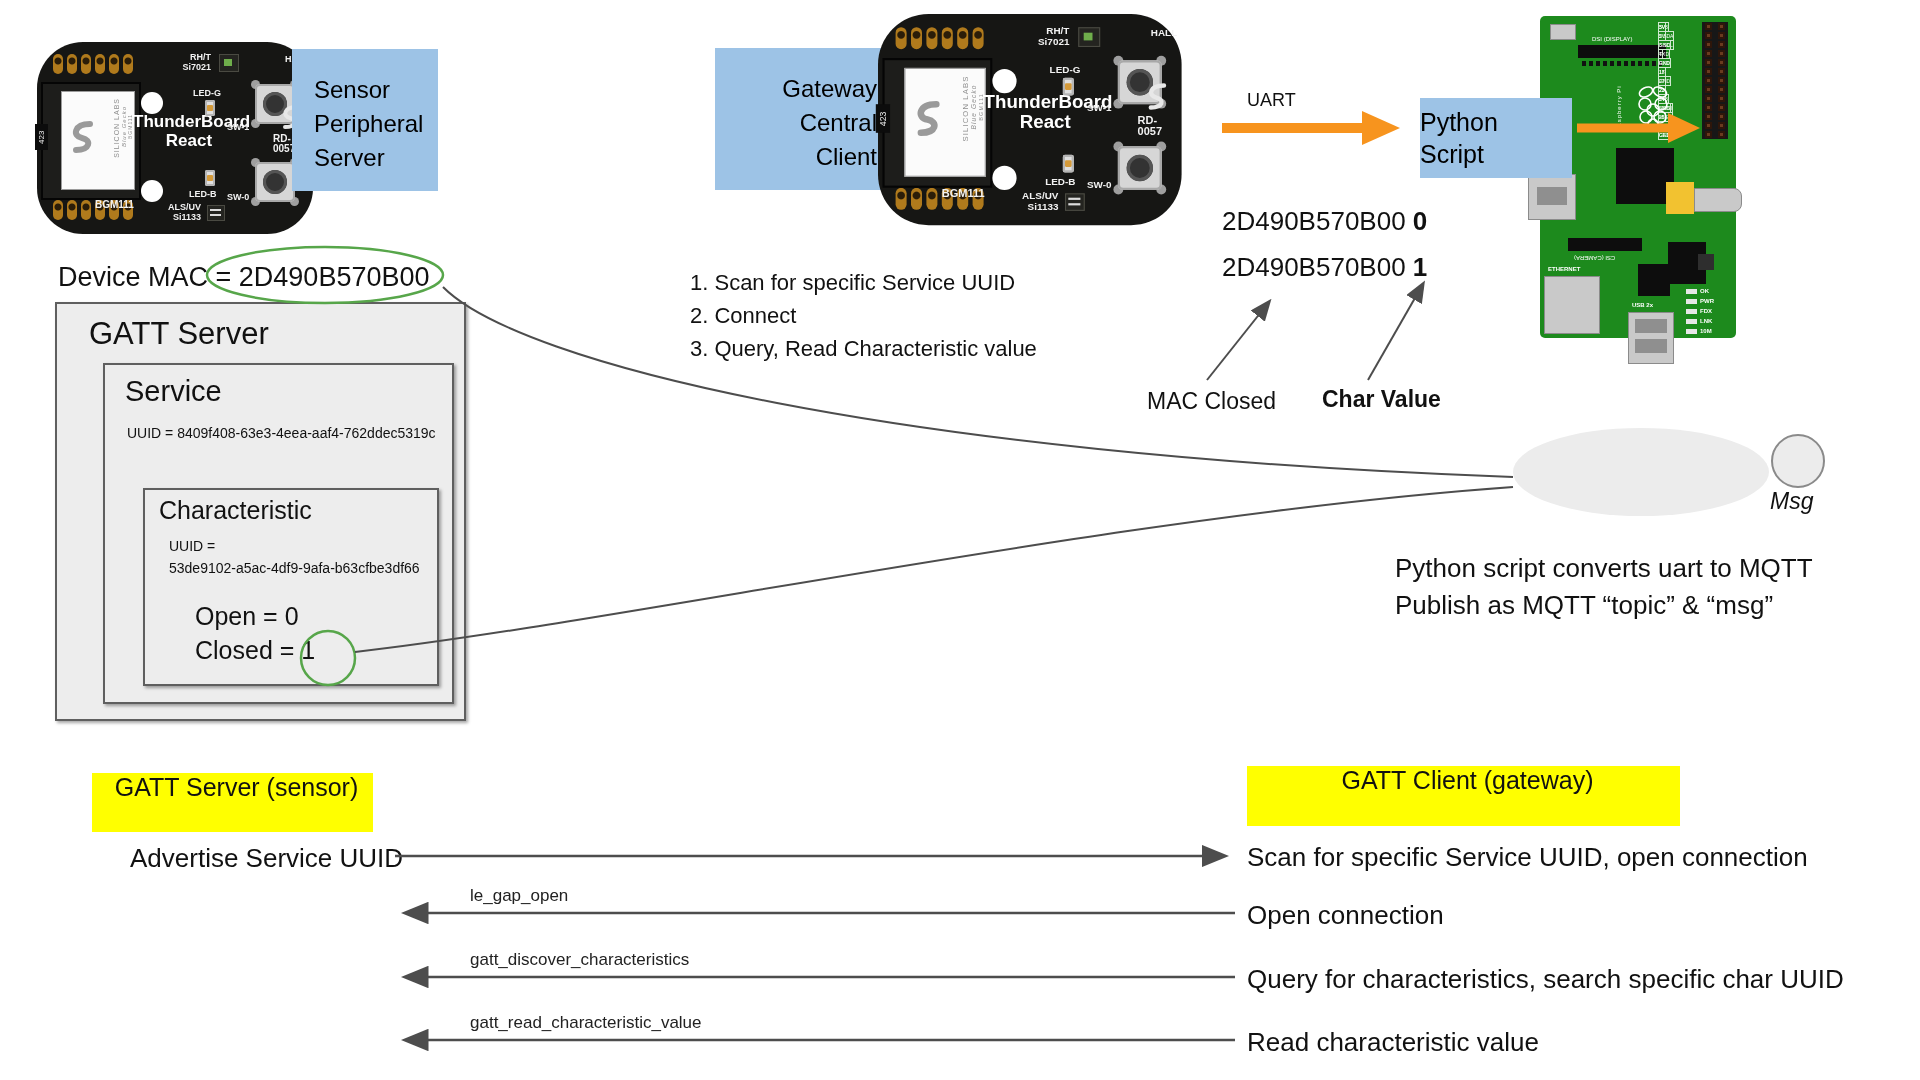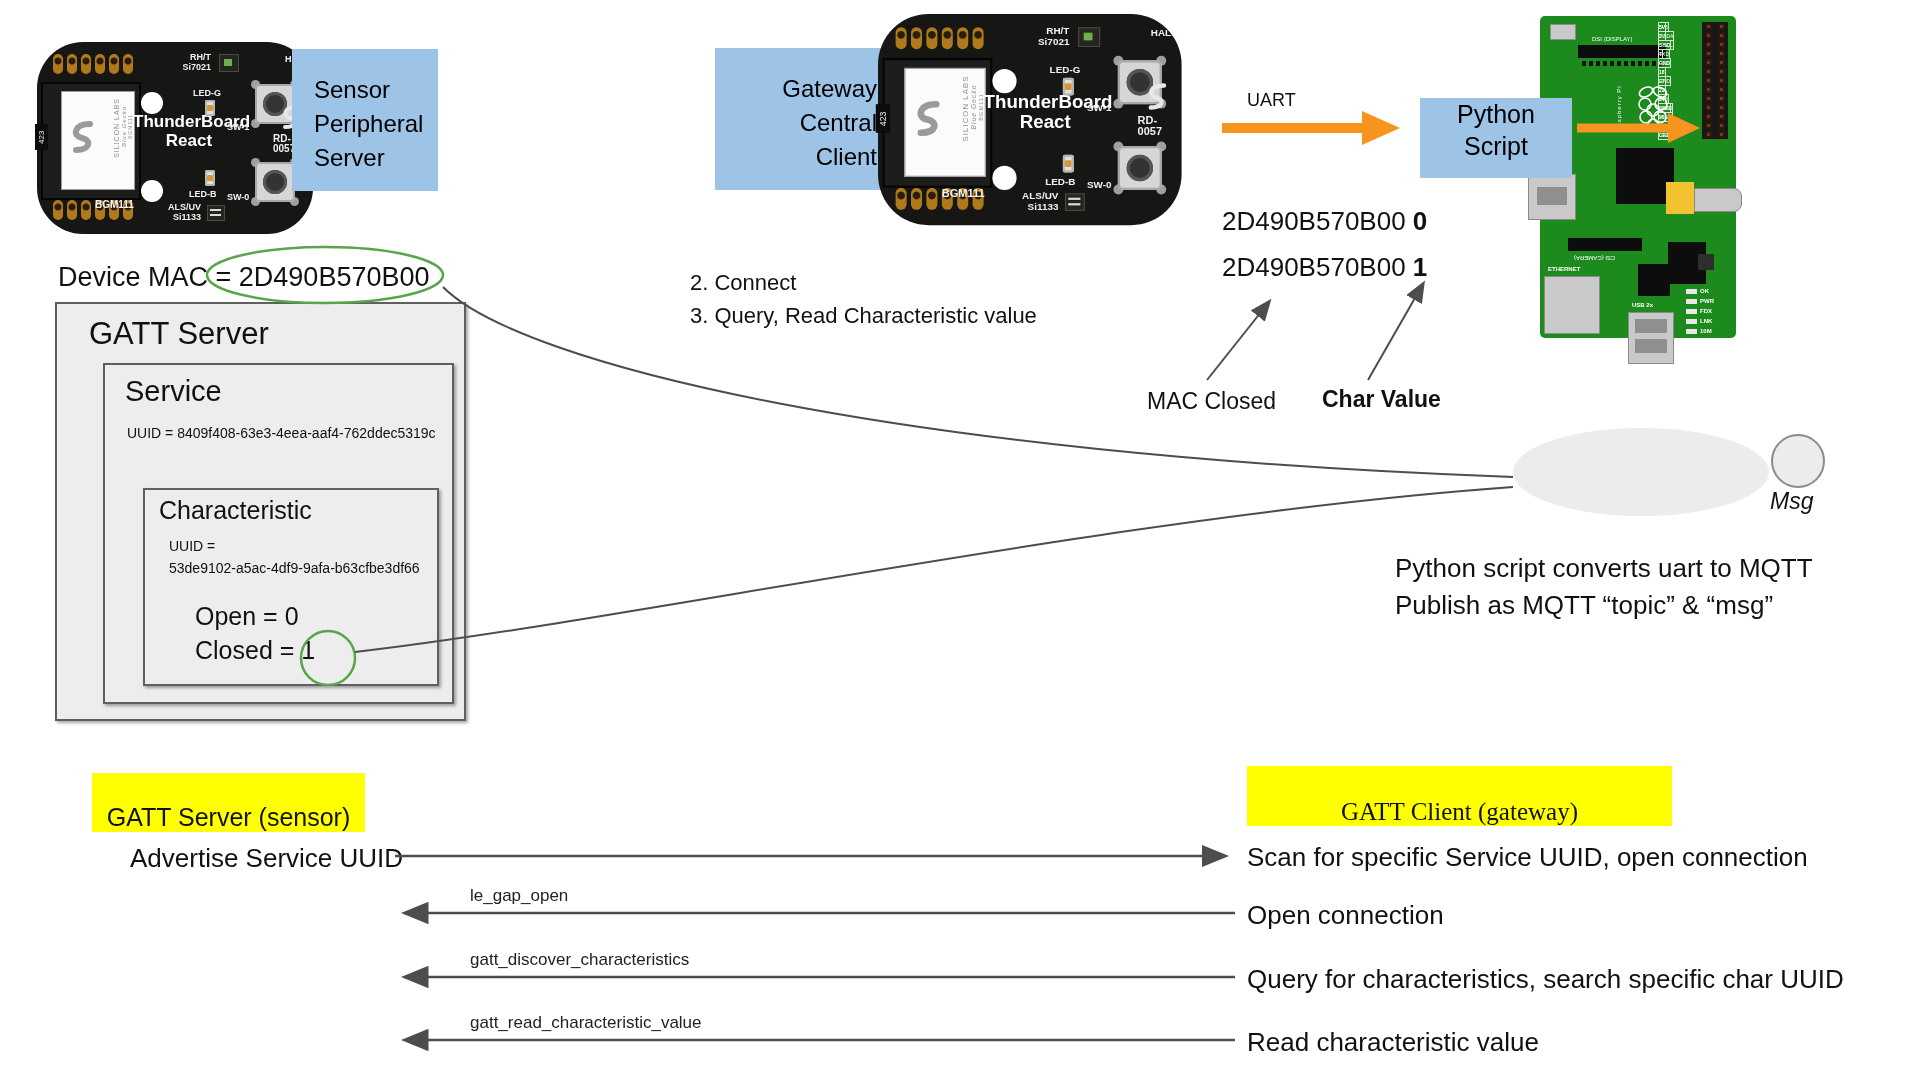--- a/index.html
+++ b/index.html
@@ -28,21 +28,21 @@
   .chip{background:#242420;border:1px solid #4a4a42;}
   .tb-btn{width:48px;height:48px;}
   .tb-btn .base{left:4px;top:4px;width:40px;height:40px;background:#d6d6d6;border-radius:5px;
                 box-shadow:inset 0 0 0 2px #a8a8a8;}
   .tb-btn .cap{left:12px;top:12px;width:24px;height:24px;border-radius:50%;background:#333;
                box-shadow:inset 0 0 0 3px #555;}
   .tb-btn .pin{width:9px;height:9px;border-radius:50%;background:#9f9f9f;}
   
   .gattbox{background:#ededed;border:2px solid #5f5f5f;box-shadow:2px 2px 3px rgba(0,0,0,.35);}
   
-  .yellow{background:#ffff00;font-size:25px;display:flex;align-items:flex-end;justify-content:center;}
+  .yellow{background:#ffff00;font-size:25px;display:flex;align-items:flex-start;justify-content:center;padding-left:8px;}
   
   .pi{position:absolute;width:196px;height:322px;background:#1d8a1d;border-radius:5px;}
   .pi *{position:absolute;}
   .pi .blk{background:#0d0d0d;}
   .pi .silver{background:#c9c9c9;border:1px solid #8b8b8b;}
   .pi .tinytxt{color:#fff;font-size:6px;line-height:7px;}
   .gpio-table{left:118px;top:6px;width:42px;}
   .gpio-row{position:static;display:flex;height:9px;}
   .gpio-cell{flex:1;border:0.5px solid #cfe8cf;color:#fff;font-size:5px;line-height:8px;
              text-align:center;overflow:hidden;white-space:nowrap;}
@@ -263,35 +263,36 @@
     <div class="abs" style="left:14px;top:6px;font-size:25px;">Characteristic</div>
     <div class="abs" style="left:24px;top:48px;font-size:14px;">UUID =</div>
     <div class="abs" style="left:24px;top:70px;font-size:14px;">53de9102-a5ac-4df9-9afa-b63cfbe3df66</div>
     <div class="abs" style="left:50px;top:112px;font-size:25px;">Open = 0</div>
     <div class="abs" style="left:50px;top:146px;font-size:25px;">
       <span>Closed = </span><span>1</span>
     </div>
   </div>
 
   <div class="abs" style="left:690px;top:266px;font-size:22px;line-height:33px;">
+    <div>1. Scan for specific Service UUID</div>
     <div>2. Connect</div>
     <div>3. Query, Read Characteristic value</div>
   </div>
 
   <div class="abs" style="left:1247px;top:90px;font-size:18px;">UART</div>
   <div class="abs" style="left:1222px;top:206px;font-size:26px;">
     <span>2D490B570B00</span> <b>0</b>
   </div>
   <div class="abs" style="left:1222px;top:252px;font-size:26px;">
     <span>2D490B570B00</span> <b>1</b>
   </div>
   <div class="abs" style="left:1147px;top:388px;font-size:23px;">MAC Closed</div>
   <div class="abs" style="left:1322px;top:386px;font-size:23px;font-weight:bold;">Char Value</div>
 
-  <div class="abs bluebox" style="left:1420px;top:98px;width:152px;height:80px;z-index:5;text-align:center;font-size:25px;line-height:32px;box-sizing:border-box;">
+  <div class="abs bluebox" style="left:1420px;top:98px;width:152px;height:80px;z-index:5;text-align:left;font-size:25px;line-height:32px;padding-top:8px;box-sizing:border-box;">
     <span>Python</span><br><span>Script</span>
   </div>
 
   <div class="pi" style="left:1540px;top:16px;z-index:2;">
     <div class="silver" style="left:10px;top:8px;width:24px;height:14px;"></div>
     <div class="tinytxt" style="left:52px;top:20px;">DSI (DISPLAY)</div>
     <div class="blk" style="left:38px;top:29px;width:88px;height:13px;"></div>
     <div class="blk" style="left:42px;top:45px;width:80px;height:5px;background:repeating-linear-gradient(90deg,#111 0 4px,#1d8a1d 4px 7px);"></div>
     <div class="gpio-table" id="gpio-table">
         <div class="gpio-row">
@@ -464,21 +465,21 @@
   <div class="abs" style="left:1770px;top:488px;font-size:23px;font-style:italic;z-index:2;">Msg</div>
 
   <div class="abs" style="left:1395px;top:550px;font-size:26px;line-height:37px;">
     <div>Python script converts uart to MQTT</div>
     <div>Publish as MQTT “topic” &amp; “msg”</div>
   </div>
 
   <div class="abs yellow" style="left:92px;top:773px;width:273px;height:59px;">
     <span>GATT Server (sensor)</span>
   </div>
-  <div class="abs yellow" style="left:1247px;top:766px;width:425px;height:60px;font-family:Liberation Serif, serif;">
+  <div class="abs yellow" style="left:1247px;top:766px;width:425px;height:60px;">
     <span>GATT Client (gateway)</span>
   </div>
   <div class="abs seqtext" style="left:130px;top:843px;">Advertise Service UUID</div>
 
   <div class="abs seqlabel" style="left:470px;top:886px;">le_gap_open</div>
   <div class="abs seqlabel" style="left:470px;top:950px;">gatt_discover_characteristics</div>
   <div class="abs seqlabel" style="left:470px;top:1013px;">gatt_read_characteristic_value</div>
 
   <div class="abs seqtext" style="left:1247px;top:842px;">Scan for specific Service UUID, open connection</div>
   <div class="abs seqtext" style="left:1247px;top:900px;">Open connection</div>

